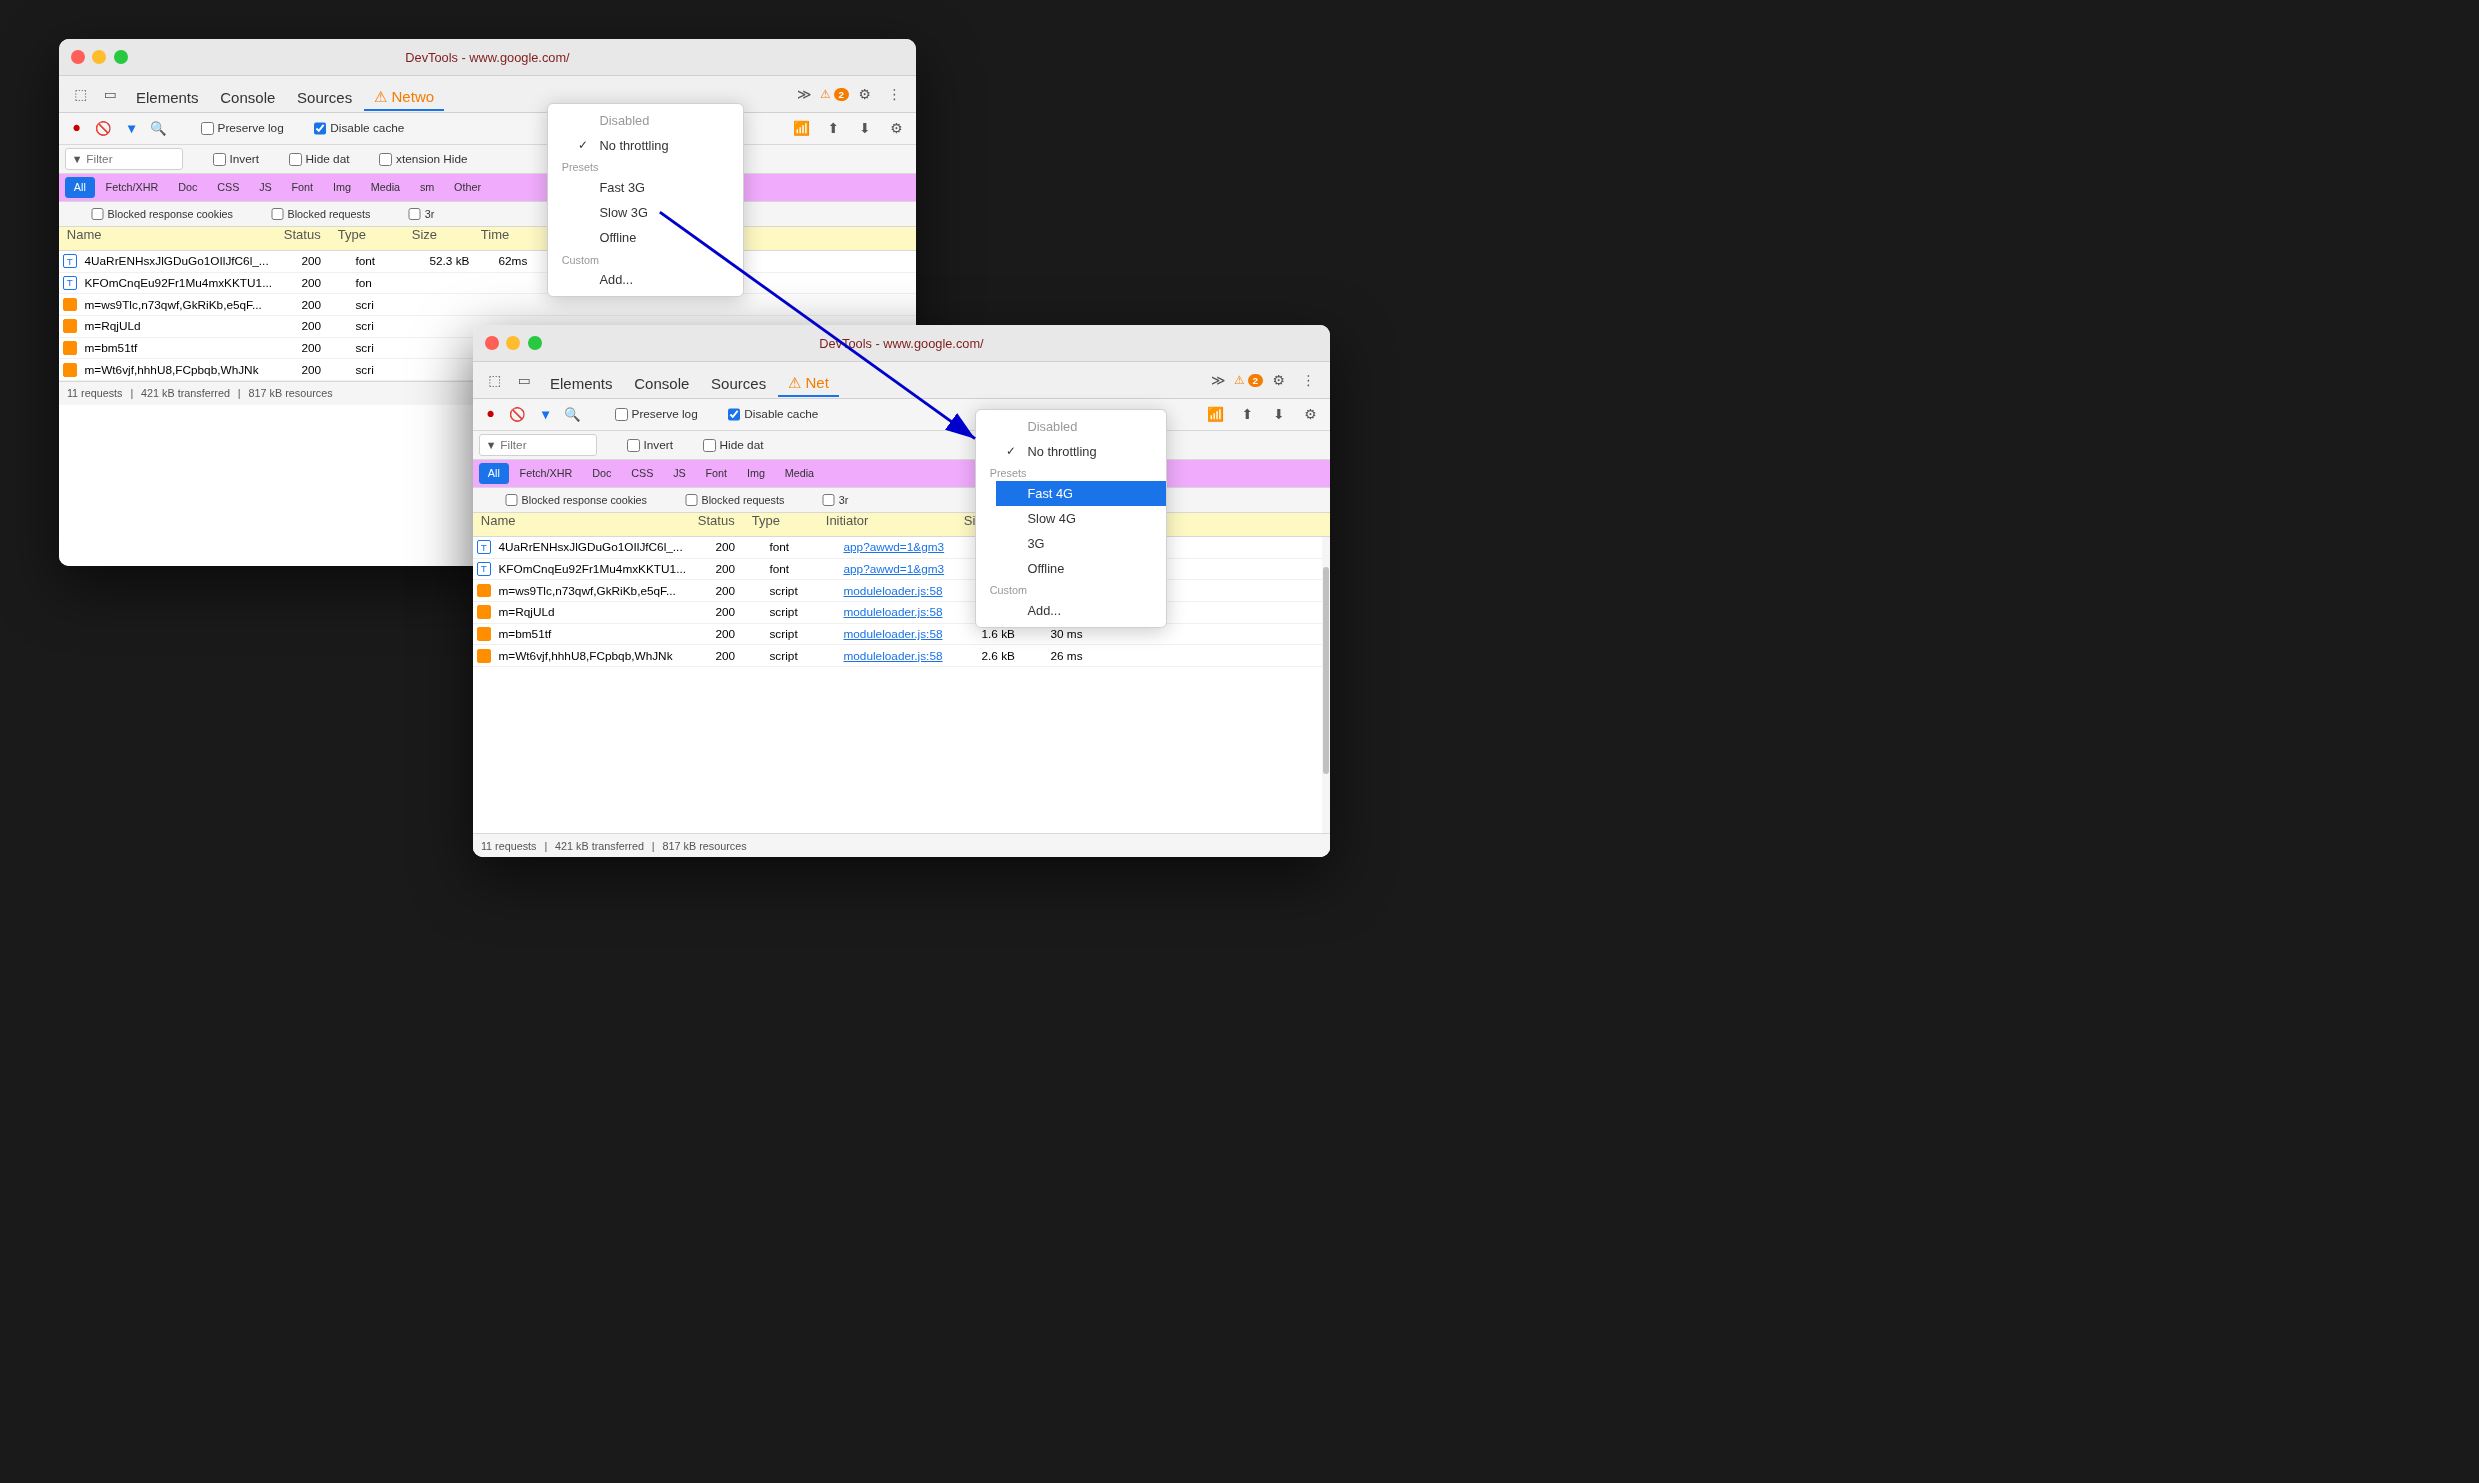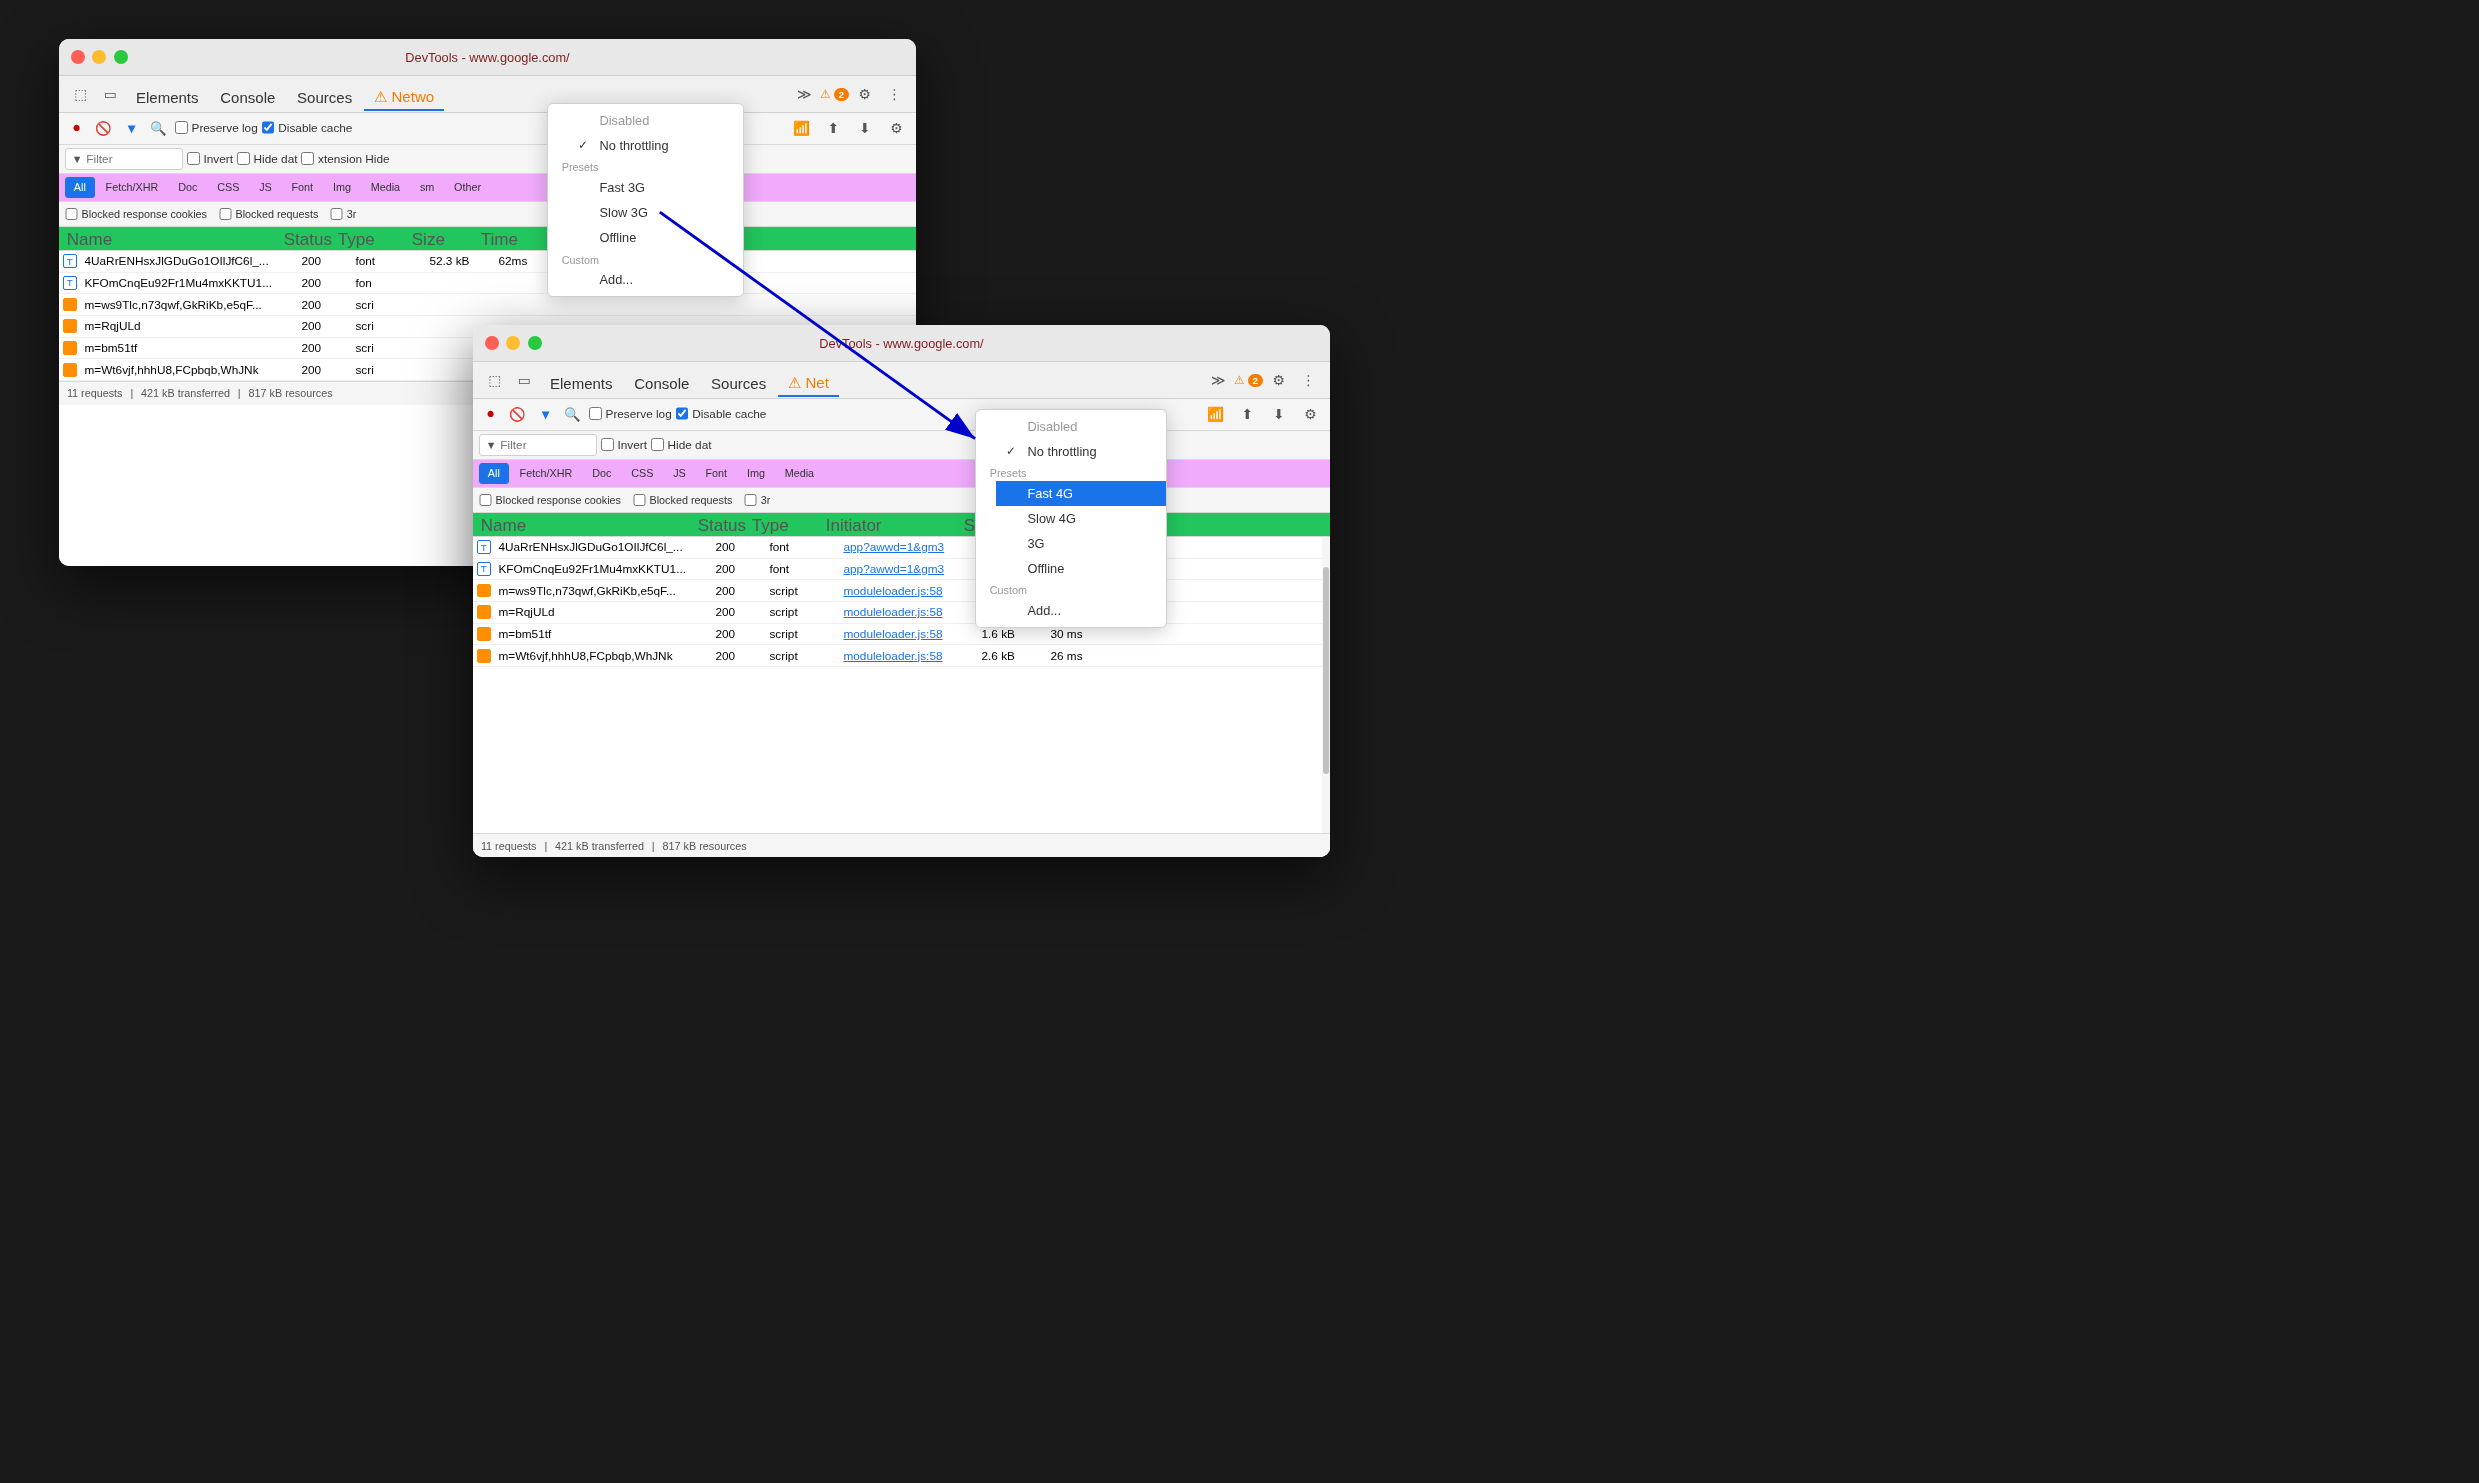--- a/index.html
+++ b/index.html
@@ -123,26 +123,27 @@
       display: flex;
       align-items: center;
       justify-content: center;
       border-radius: 3px;
       color: #555;
     }
     .toolbar-btn.active { color: #c00; }
 
     .checkbox-label {
       display: flex;
-      align-items: flex-start;
+      align-items: flex-end;
       gap: 3.9px;
       font-size: 11.8px;
       color: #333;
       cursor: pointer;
       white-space: nowrap;
+      margin-left: 26px;
     }
 
     .checkbox-label input { 
       width: 12.8px; 
       height: 12.8px;
       accent-color: #1a73e8;
     }
 
     
     .filter-bar {
@@ -217,26 +218,26 @@
 
     
     .network-table {
       background: white;
       flex: 1;
       overflow: hidden;
     }
 
     .table-header {
       display: flex;
-      background: #22c55e;
+      background: #fef9c3;
       border-bottom: 1px solid #d8d8d8;
       height: 23.6px;
-      align-items: flex-end;
+      align-items: flex-start;
       padding: 0 3.9px;
-      font-size: 17px;
+      font-size: 13px;
       color: #555;
       font-weight: 500;
     }
 
     .col-name { width: 217px; flex-shrink: 0; padding: 0 3.9px; }
     .col-status { width: 54px; flex-shrink: 0; padding: 0 3.9px; }
     .col-type { width: 74px; flex-shrink: 0; padding: 0 3.9px; }
     .col-initiator { width: 138px; flex-shrink: 0; padding: 0 3.9px; }
     .col-size { width: 69px; flex-shrink: 0; padding: 0 3.9px; }
     .col-time { width: 59px; flex-shrink: 0; padding: 0 3.9px; }

